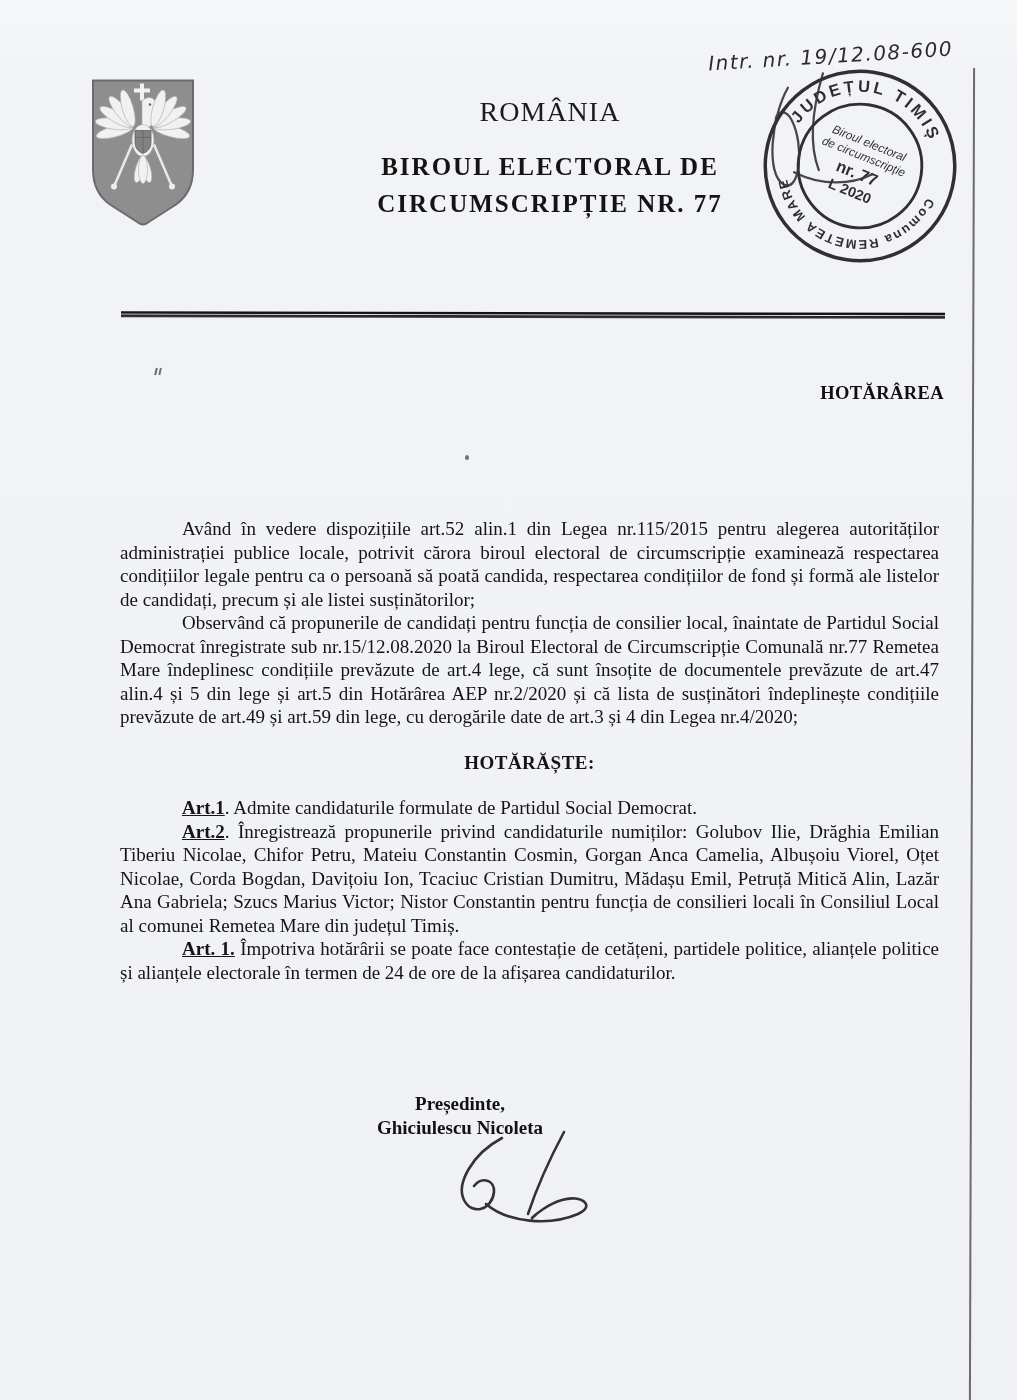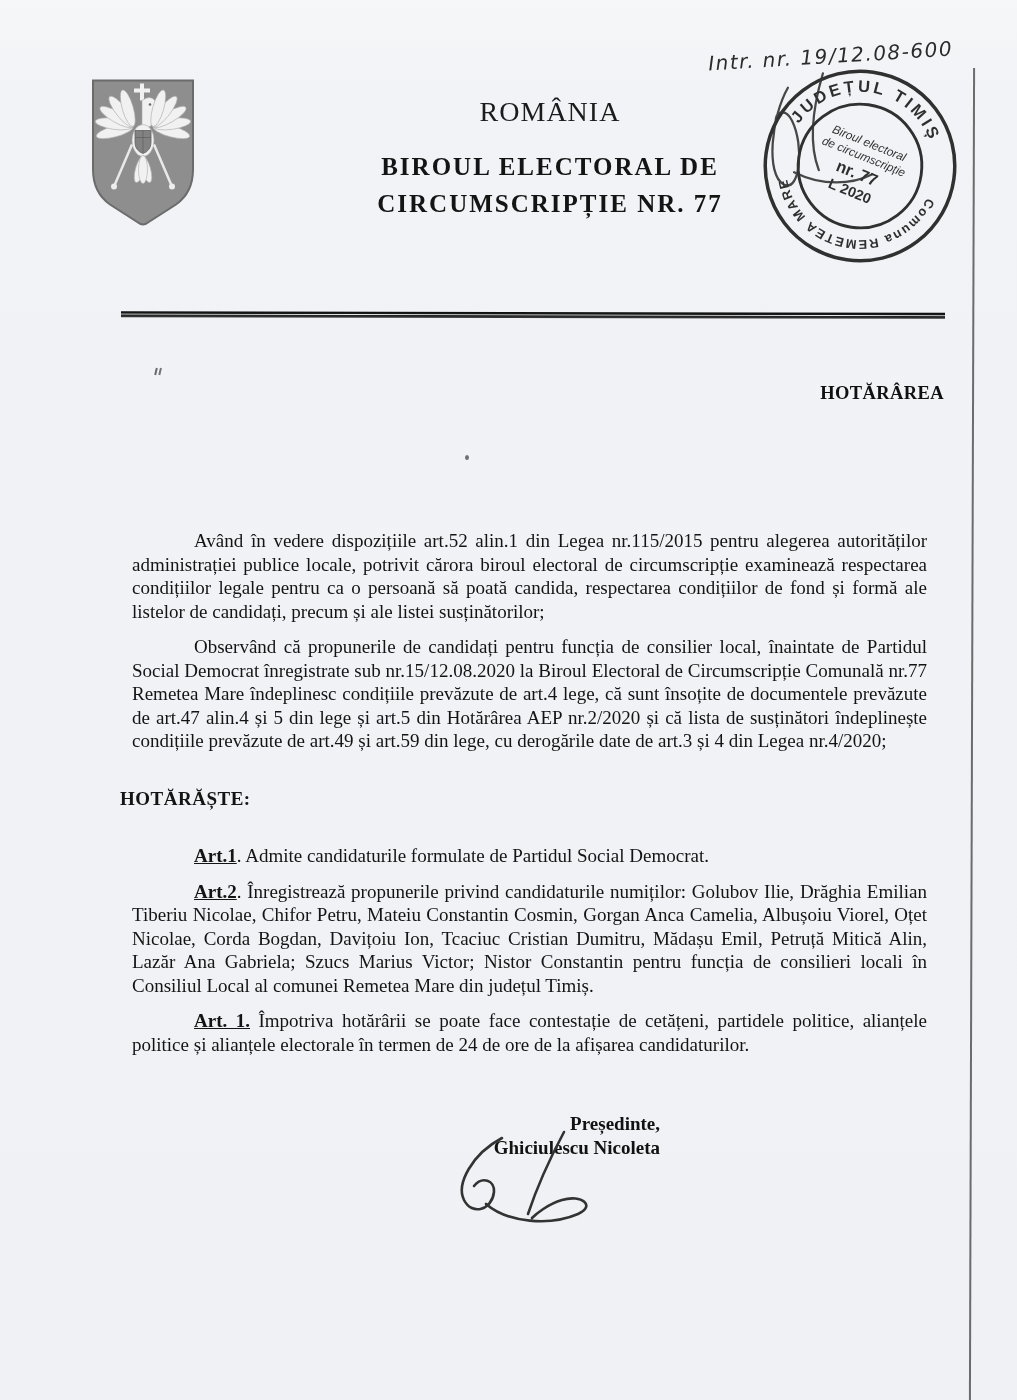--- a/index.html
+++ b/index.html
@@ -33,29 +33,29 @@
     transform:rotate(0.12deg);
   }
   .doc-title{
     position:absolute;left:122px;width:822px;top:381px;text-align:right;
     font-weight:bold;font-size:18.5px;line-height:25px;letter-spacing:.4px;color:#101010;
   }
   .body-text{
     position:absolute;left:120px;top:517px;width:819px;
     font-size:19px;line-height:23.5px;text-align:justify;color:#141414;
   }
-  .body-text p{margin:12px;text-indent:62px;}
+  .body-text p{margin:0;text-indent:62px;}
   .decide{
-    font-weight:bold;font-size:19px;letter-spacing:.5px;
-    margin:34px 0 !important;text-indent:0 !important;
+    text-align:center;font-weight:bold;font-size:19px;letter-spacing:.5px;
+    margin:22px 0 !important;text-indent:0 !important;
   }
   .art-label{font-weight:bold;text-decoration:underline;}
   .sig-block{
-    position:absolute;left:260px;width:400px;top:1092px;text-align:right;
-    font-weight:bold;font-size:19px;line-height:24px;color:#121212;margin-top:20px;
+    position:absolute;left:260px;width:400px;top:1092px;text-align:center;
+    font-weight:bold;font-size:19px;line-height:24px;color:#121212;
   }
   .sig-svg{position:absolute;left:428px;top:1126px;width:200px;height:112px;}
   .edge-line{
     position:absolute;left:971px;top:68px;width:2px;height:1332px;
     background:#4a4a4a;opacity:.8;transform:rotate(0.18deg);
   }
   .speck-a{
     position:absolute;left:155px;top:368px;width:2px;height:7px;background:#3c3c3c;
     opacity:.75;transform:rotate(14deg);box-shadow:4px -1px 0 0 #4a4a4a;
   }

